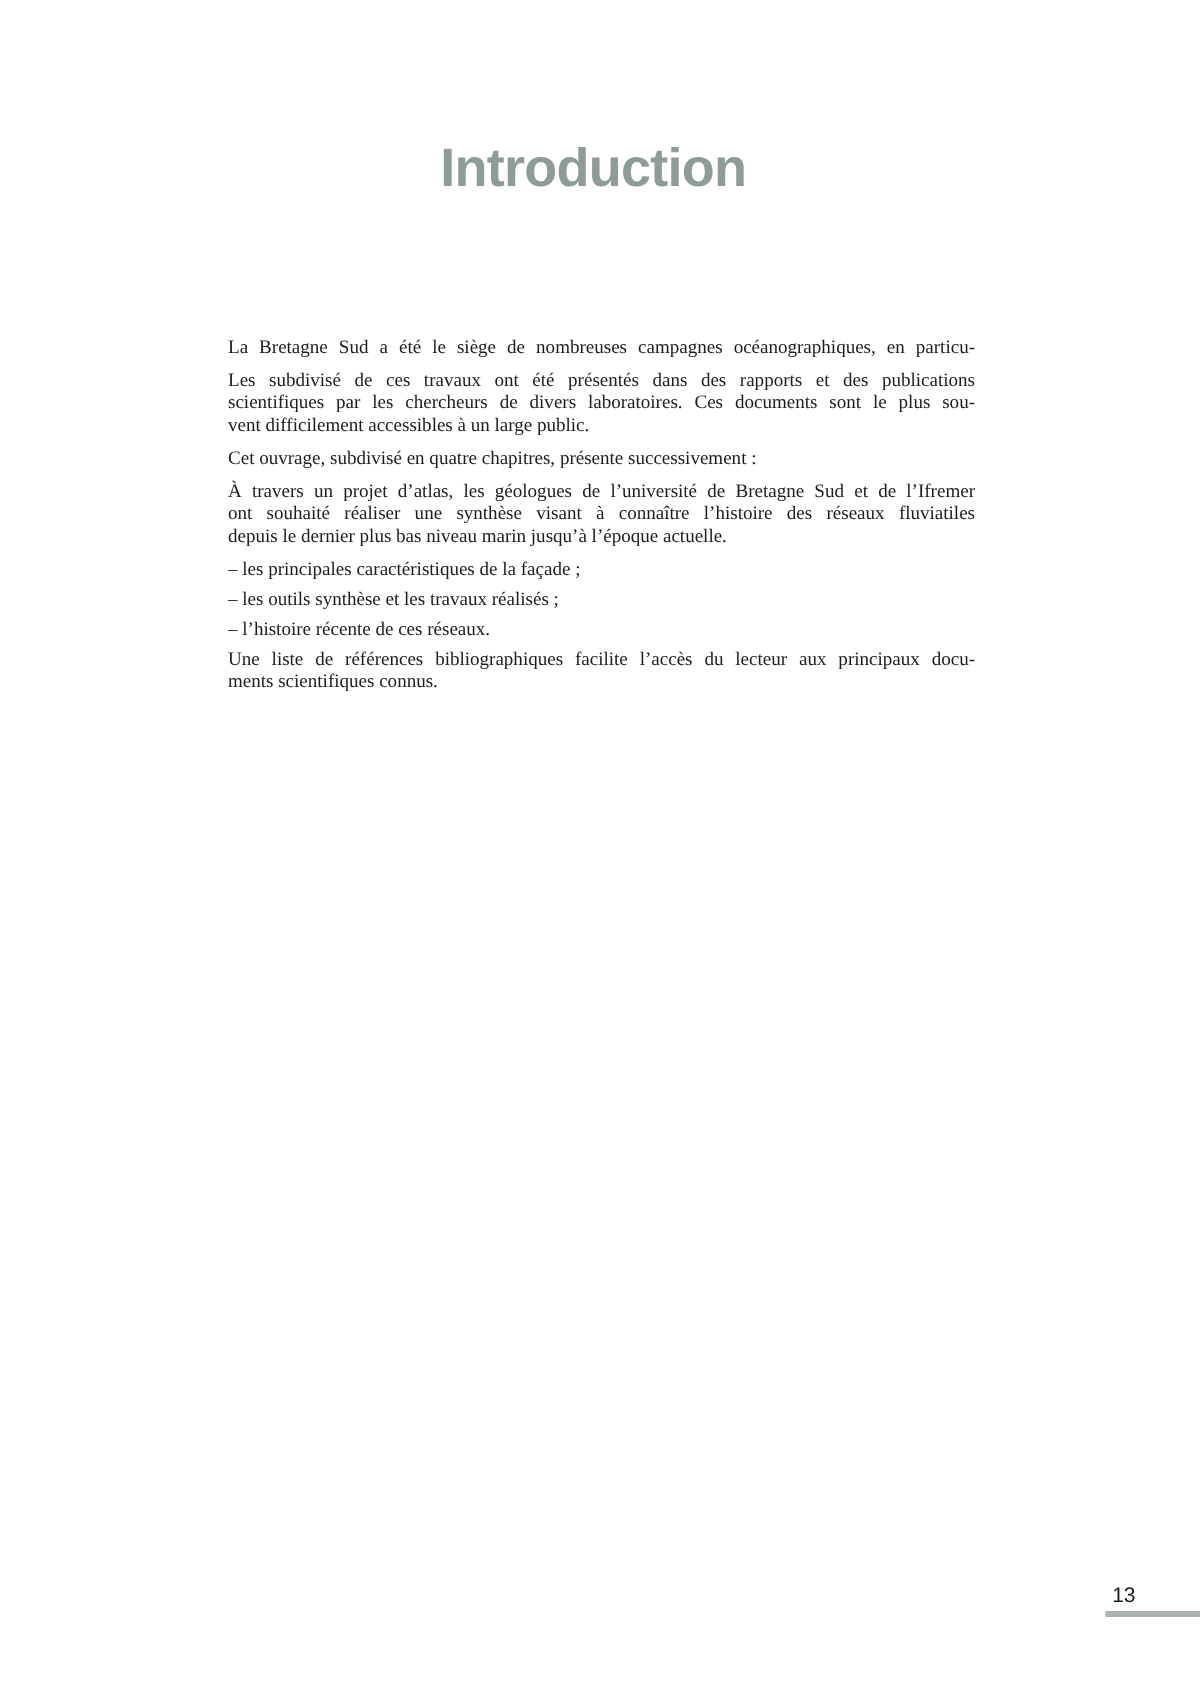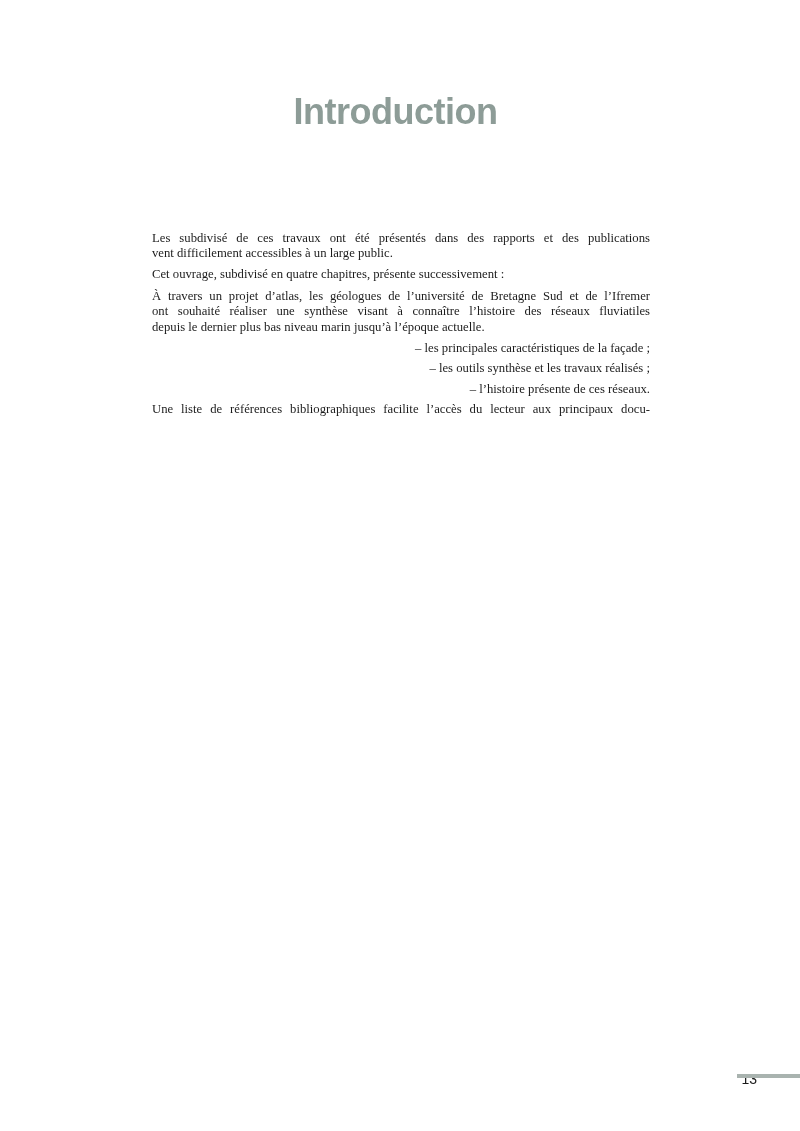--- a/index.html
+++ b/index.html
@@ -33,39 +33,39 @@
   .body-text {
     position: absolute;
     left: 152px;
     top: 224px;
     width: 498px;
     font-family: "Liberation Serif", serif;
     font-size: 12.7px;
     color: var(--body-text);
   }
   .para { margin-bottom: 6.5px; }
-  .para.list-item-para { margin-bottom: 5px; text-align: right; }
+  .para.list-item-para { margin-bottom: 5px; }
   .line {
     line-height: 15.2px;
     white-space: nowrap;
   }
   .line.just {
     text-align: justify;
     text-align-last: justify;
     text-justify: inter-word;
   }
   .footer {
     position: absolute;
     right: 0;
     top: 1053px;
     width: 120px;
   }
   .page-number {
     position: absolute;
-    top: 17px;
+    top: 1px;
     right: 43px;
     font-family: "Liberation Sans", sans-serif;
     font-size: 14px;
     line-height: 18px;
     color: var(--page-number);
   }
   .footer-rule {
     position: absolute;
     top: 21px;
     right: 0;
@@ -77,24 +77,26 @@
 </head>
 <body>
 
 <div>
 
   <h1 class="chapter-title">Introduction</h1>
 
   <div class="body-text">
 
     <div class="para">
+      <div class="line just">La Bretagne Sud a été le siège de nombreuses campagnes océanographiques, en particu-</div>
     </div>
 
     <div class="para">
       <div class="line just">Les subdivisé de ces travaux ont été présentés dans des rapports et des publications</div>
+      <div class="line just">scientifiques par les chercheurs de divers laboratoires. Ces documents sont le plus sou-</div>
       <div class="line">vent difficilement accessibles à un large public.</div>
     </div>
 
     <div class="para">
       <div class="line">Cet ouvrage, subdivisé en quatre chapitres, présente successivement :</div>
     </div>
 
     <div class="para">
       <div class="line just">À travers un projet d’atlas, les géologues de l’université de Bretagne Sud et de l’Ifremer</div>
       <div class="line just">ont souhaité réaliser une synthèse visant à connaître l’histoire des réseaux fluviatiles</div>
@@ -104,25 +106,26 @@
     <div class="para list-item-para">
       <div class="line">– les principales caractéristiques de la façade ;</div>
     </div>
 
     <div class="para list-item-para">
       <div class="line">– les outils synthèse et les travaux réalisés ;</div>
     </div>
 
 
     <div class="para list-item-para">
-      <div class="line">– l’histoire présente de ces réseaux.</div>
+      <div class="line">– l’histoire récente de ces réseaux.</div>
     </div>
 
     <div class="para">
       <div class="line just">Une liste de références bibliographiques facilite l’accès du lecteur aux principaux docu-</div>
+      <div class="line">ments scientifiques connus.</div>
     </div>
 
   </div>
 
   <div class="footer">
     <div class="page-number">13</div>
     <div class="footer-rule"></div>
   </div>
 
 </div>

